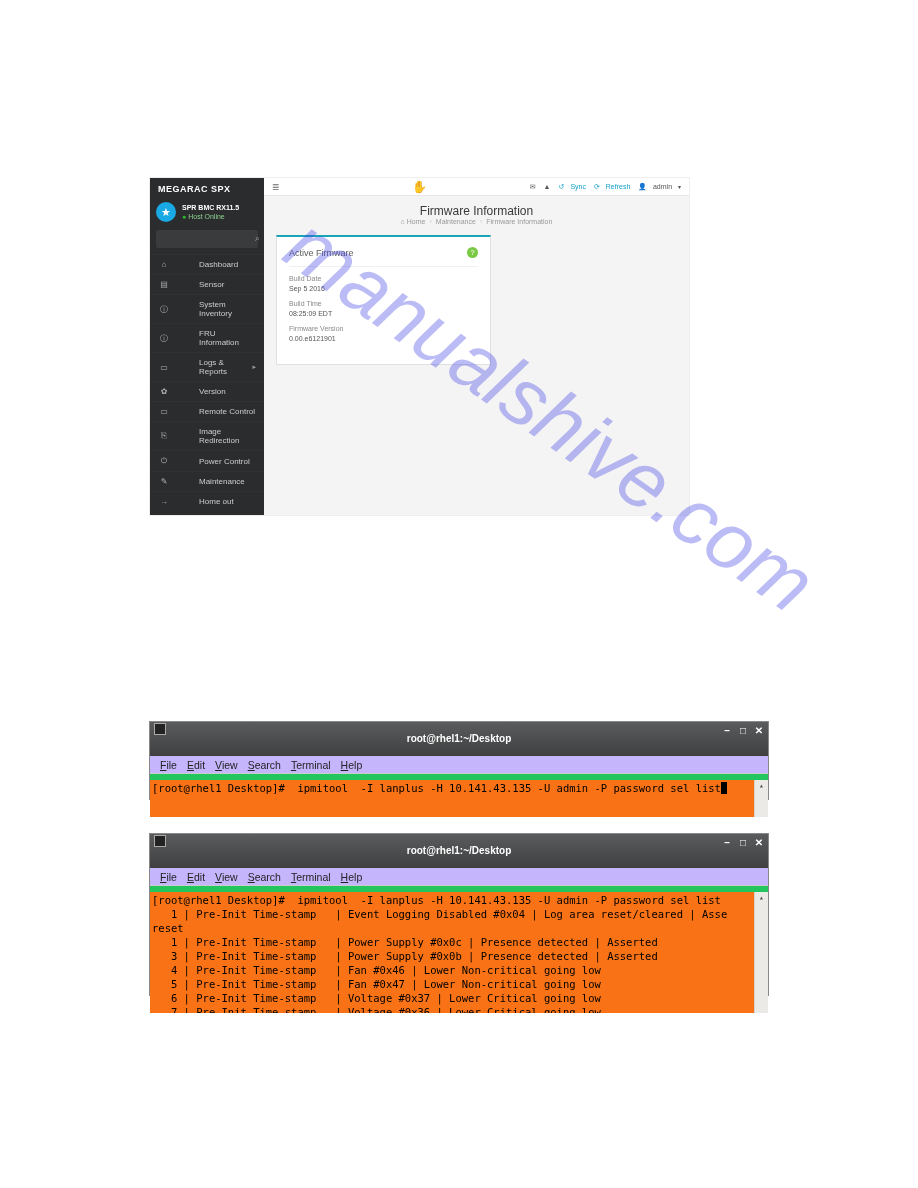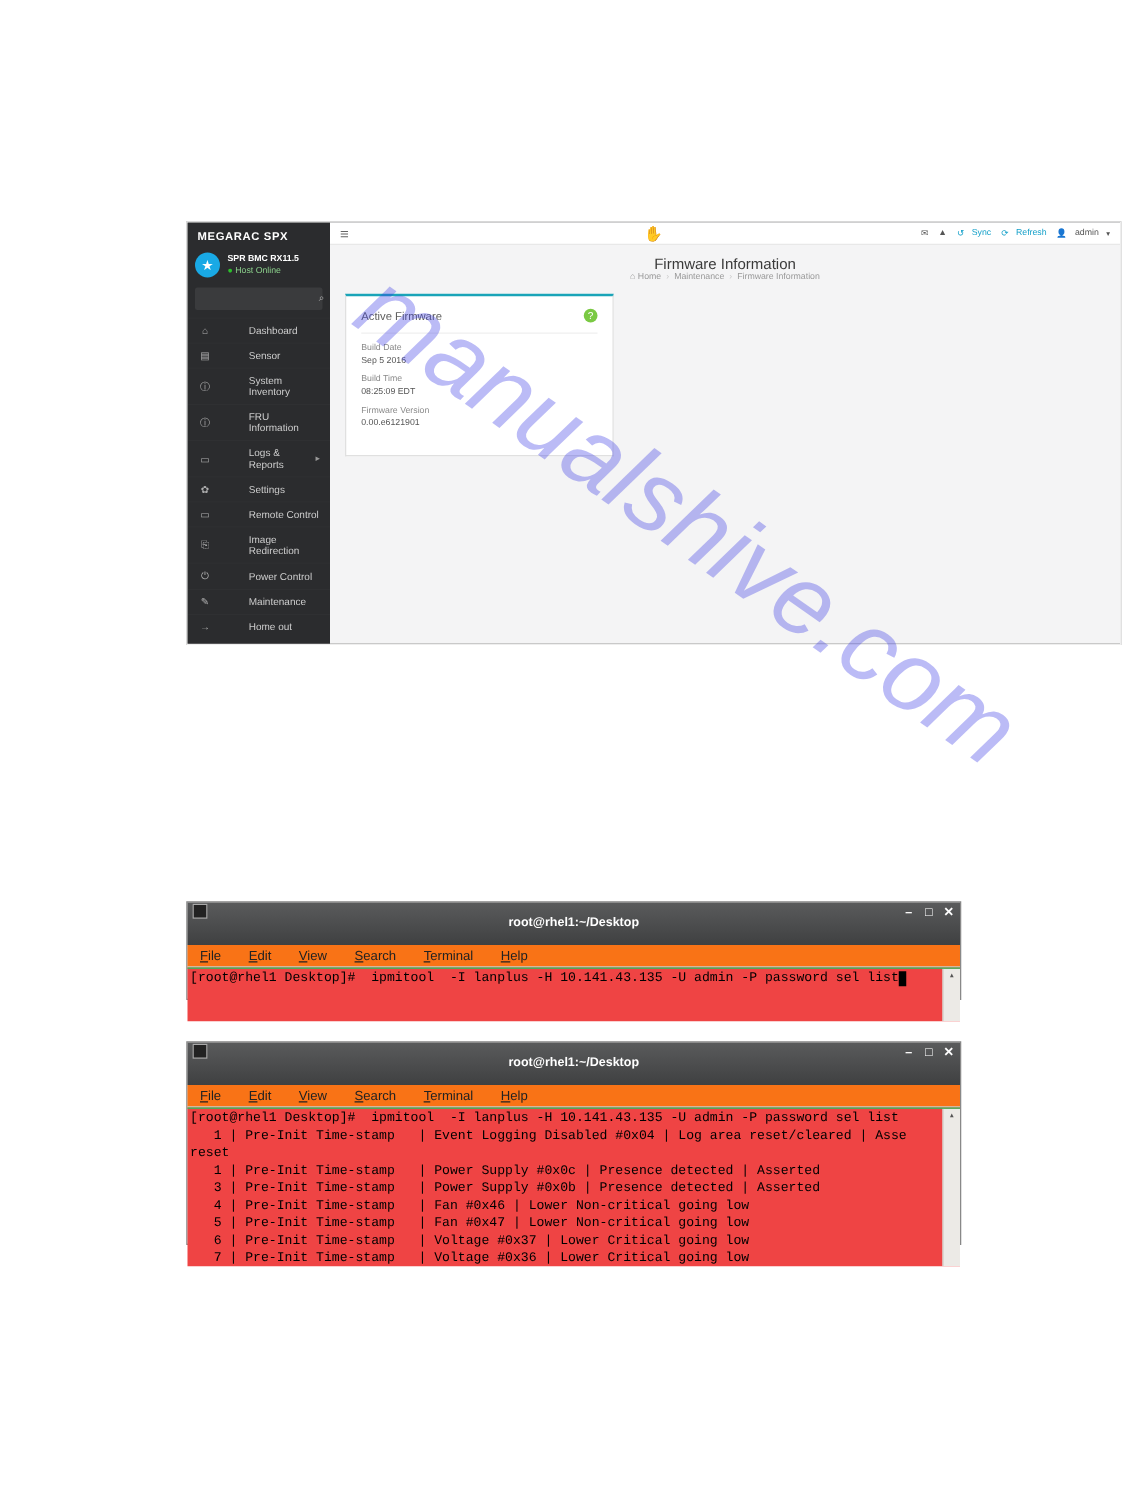--- a/index.html
+++ b/index.html
@@ -26,22 +26,22 @@
     font-family: "Comic Sans MS", cursive, sans-serif;
     font-style: italic;
     white-space: nowrap;
     z-index: 5;
   }
 
   
   .bmc-window {
     position: absolute;
     top: 177px; left: 149px;
-    width: 748px; height: 339px;
-    background: #737373;
+    width: 541px; height: 339px;
+    background: #22c55e;
     display: flex;
     font-size: 8px;
     color: #444;
     overflow: hidden;
     border: 1px solid #eee;
   }
   .bmc-sidebar {
     width: 114px;
     background: #2b2c2e;
     color: #d8d8d8;
@@ -158,35 +158,34 @@
     height:34px;
     display:flex; align-items:center; justify-content:center;
     position:relative;
     font-family: Arial, sans-serif;
     font-size:10px; font-weight:bold;
   }
   .term-titlebar .tb-icon { position:absolute; left:4px; top:1px; width:12px;height:12px;border:1px solid #aaa;background:#222;}
   .term-titlebar .tb-btns { position:absolute; right:4px; top:2px; display:flex; gap:6px; color:#fff; font-size:10px;}
   .term-titlebar .tb-btns span { cursor:pointer; display:inline-block; width:10px; text-align:center;}
   .term-menu {
-    height:18px; background:#f97316; border-bottom:1px solid #ccc;
-    display:flex; align-items:center; gap:14px; padding:0 6px;
+    height:18px; background:#c4b5fd; border-bottom:1px solid #ccc;
+    display:flex; align-items:center; gap:2px; padding:0 6px;
     font-family: Arial, sans-serif;
     font-size:10.5px; color:#222;
   }
   .term-menu .mitem { padding:0 4px; cursor:pointer; }
   .term-menu .mitem .ul { text-decoration: underline; }
   .term-body {
     position:relative;
-    background:#ef4444;
+    background:#f97316;
     color:#000;
     overflow:hidden;
     height: calc(100% - 34px);
-    border-top:1px solid #22c55e;
-    font-family:Liberation Mono, monospace;
+    border-top:6px solid #22c55e;
   }
   .term-lines { padding: 1px 2px; white-space:pre; }
   .term-prompt-cursor {
     display:inline-block; width:6px; height:12px; background:#000; vertical-align:text-bottom;
   }
   .term-scroll {
     position:absolute; right:0; top:0; bottom:0; width:14px;
     background:#eceae6; border-left:1px solid #d4d2cc;
     display:flex; flex-direction:column; align-items:center;
   }
@@ -231,21 +230,21 @@
           <span class="ico">ⓘ</span>
           <span class="lbl">FRU Information</span>
         </li>
       <li>
           <span class="ico">▭</span>
           <span class="lbl">Logs &amp; Reports</span>
           <span class="caret">▸</span>
         </li>
       <li>
           <span class="ico">✿</span>
-          <span class="lbl">Settings</span>
+          <span class="lbl">Version</span>
         </li>
       <li>
           <span class="ico">▭</span>
           <span class="lbl">Remote Control</span>
         </li>
       <li>
           <span class="ico">⎘</span>
           <span class="lbl">Image Redirection</span>
         </li>
       <li>

